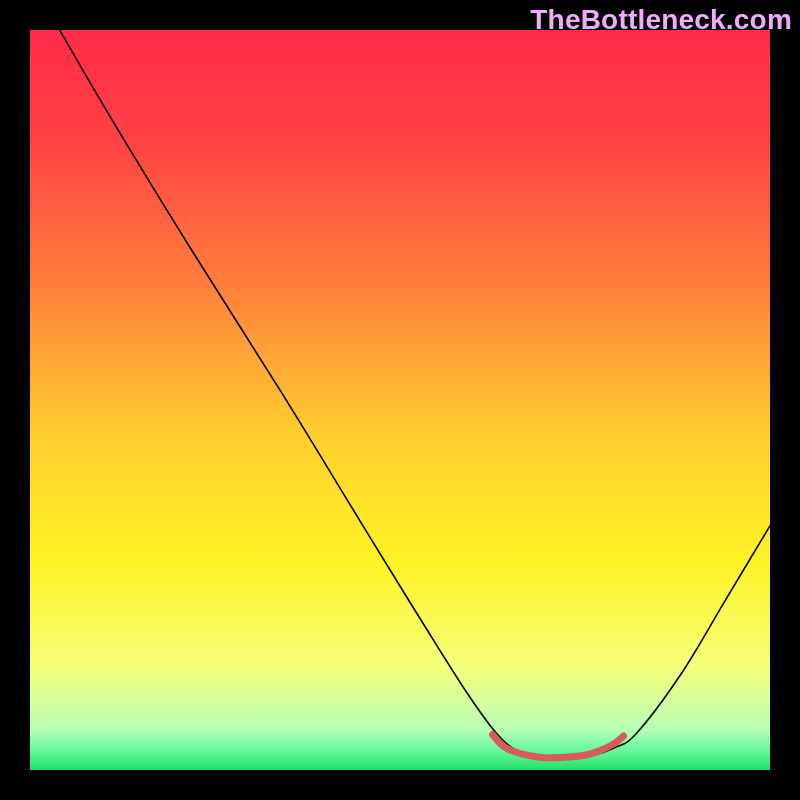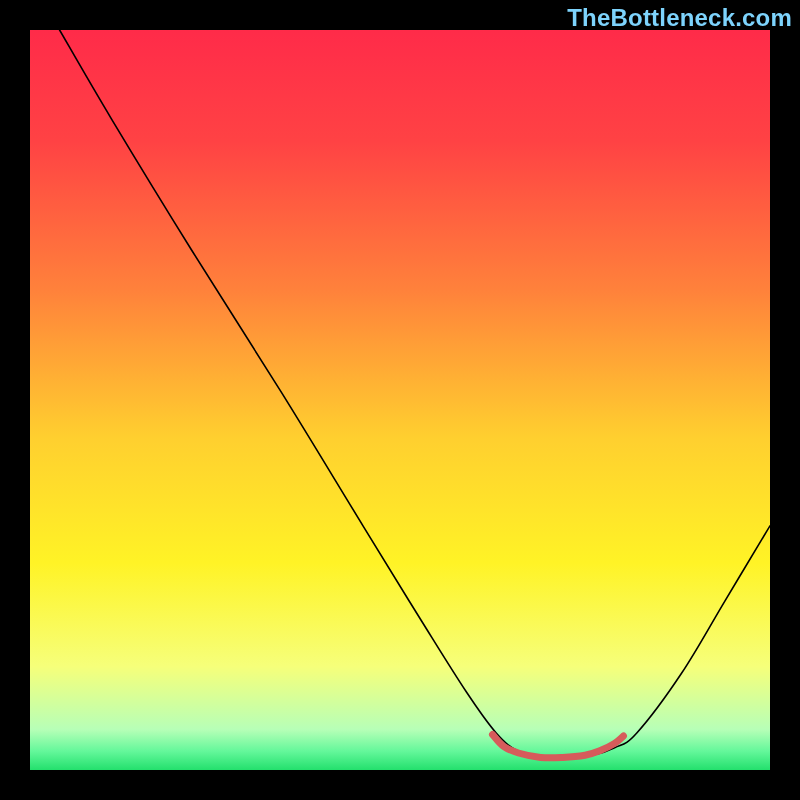--- a/index.html
+++ b/index.html
@@ -3,23 +3,23 @@
 <meta charset="utf-8">
 <style>
   * { margin: 0; padding: 0; box-sizing: border-box; }
   html, body { width: 800px; height: 800px; overflow: hidden; background: #000; }
   .frame { position: relative; width: 800px; height: 800px; background: #000; }
   .watermark {
     position: absolute;
     top: 4px;
     right: 8px;
     font-family: Arial, Helvetica, sans-serif;
-    font-size: 24px;
+    font-size: 28px;
     font-weight: 600;
-    color: #7dd3fc;
+    color: #f0abfc;
     letter-spacing: 0.2px;
   }
   .plot {
     position: absolute;
     left: 30px;
     top: 30px;
     width: 740px;
     height: 740px;
   }
   svg { display: block; }

